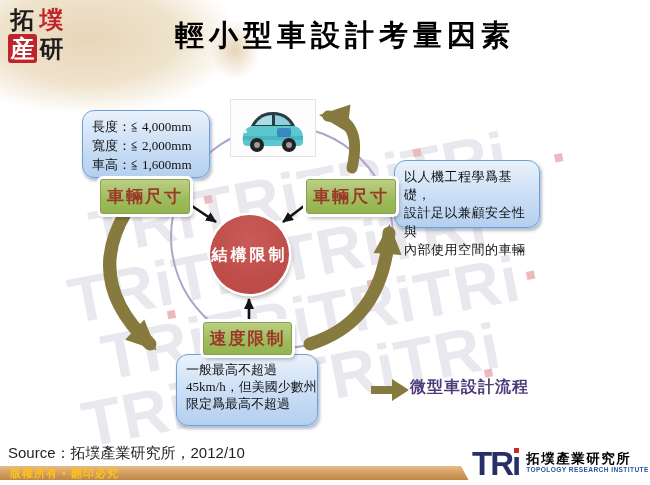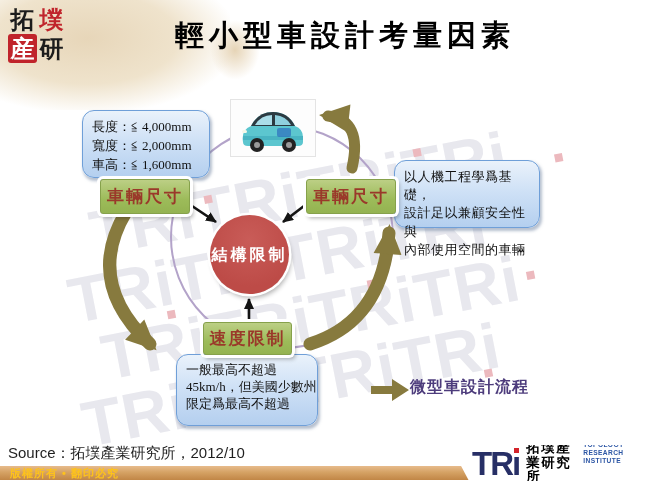--- a/index.html
+++ b/index.html
@@ -71,21 +71,21 @@
     background:linear-gradient(180deg,#e7bb8c 0%,#d5a264 45%,#c18646 100%);}
   .copyright{position:absolute;left:10px;top:0;height:14px;line-height:14px;
     font-size:11px;font-weight:700;letter-spacing:1px;color:#fdc21c;}
   .logo-notch{position:absolute;right:0;top:445px;width:200px;height:36px;z-index:7;
     background:#ffffff;clip-path:polygon(0 0,100% 0,100% 100%,19px 100%);
     display:flex;align-items:center;padding-left:22px;box-sizing:border-box;}
   .tri-mark{font-weight:700;font-size:33px;line-height:1;color:#272f66;
     font-family:"Liberation Sans",sans-serif;letter-spacing:-2px;display:flex;}
   .tri-i{position:relative;display:inline-block;}
   .tri-dot{position:absolute;left:2px;top:1px;width:5px;height:5px;background:#d4232a;}
-  .tri-text{margin-left:7px;display:flex;flex-direction:row;justify-content:center;}
+  .tri-text{margin-left:7px;display:flex;flex-direction:column;justify-content:center;}
   .tri-cn{font-size:13.5px;font-weight:700;color:#000;letter-spacing:1.5px;line-height:1.1;}
   .tri-en{font-size:6.6px;font-weight:700;color:#2b55a4;letter-spacing:.4px;line-height:1.2;}
 </style>
 </head>
 <body>
 
 <div id="slide">
 
   <div class="map-blob"></div>
   <div class="map-blob2"></div>

